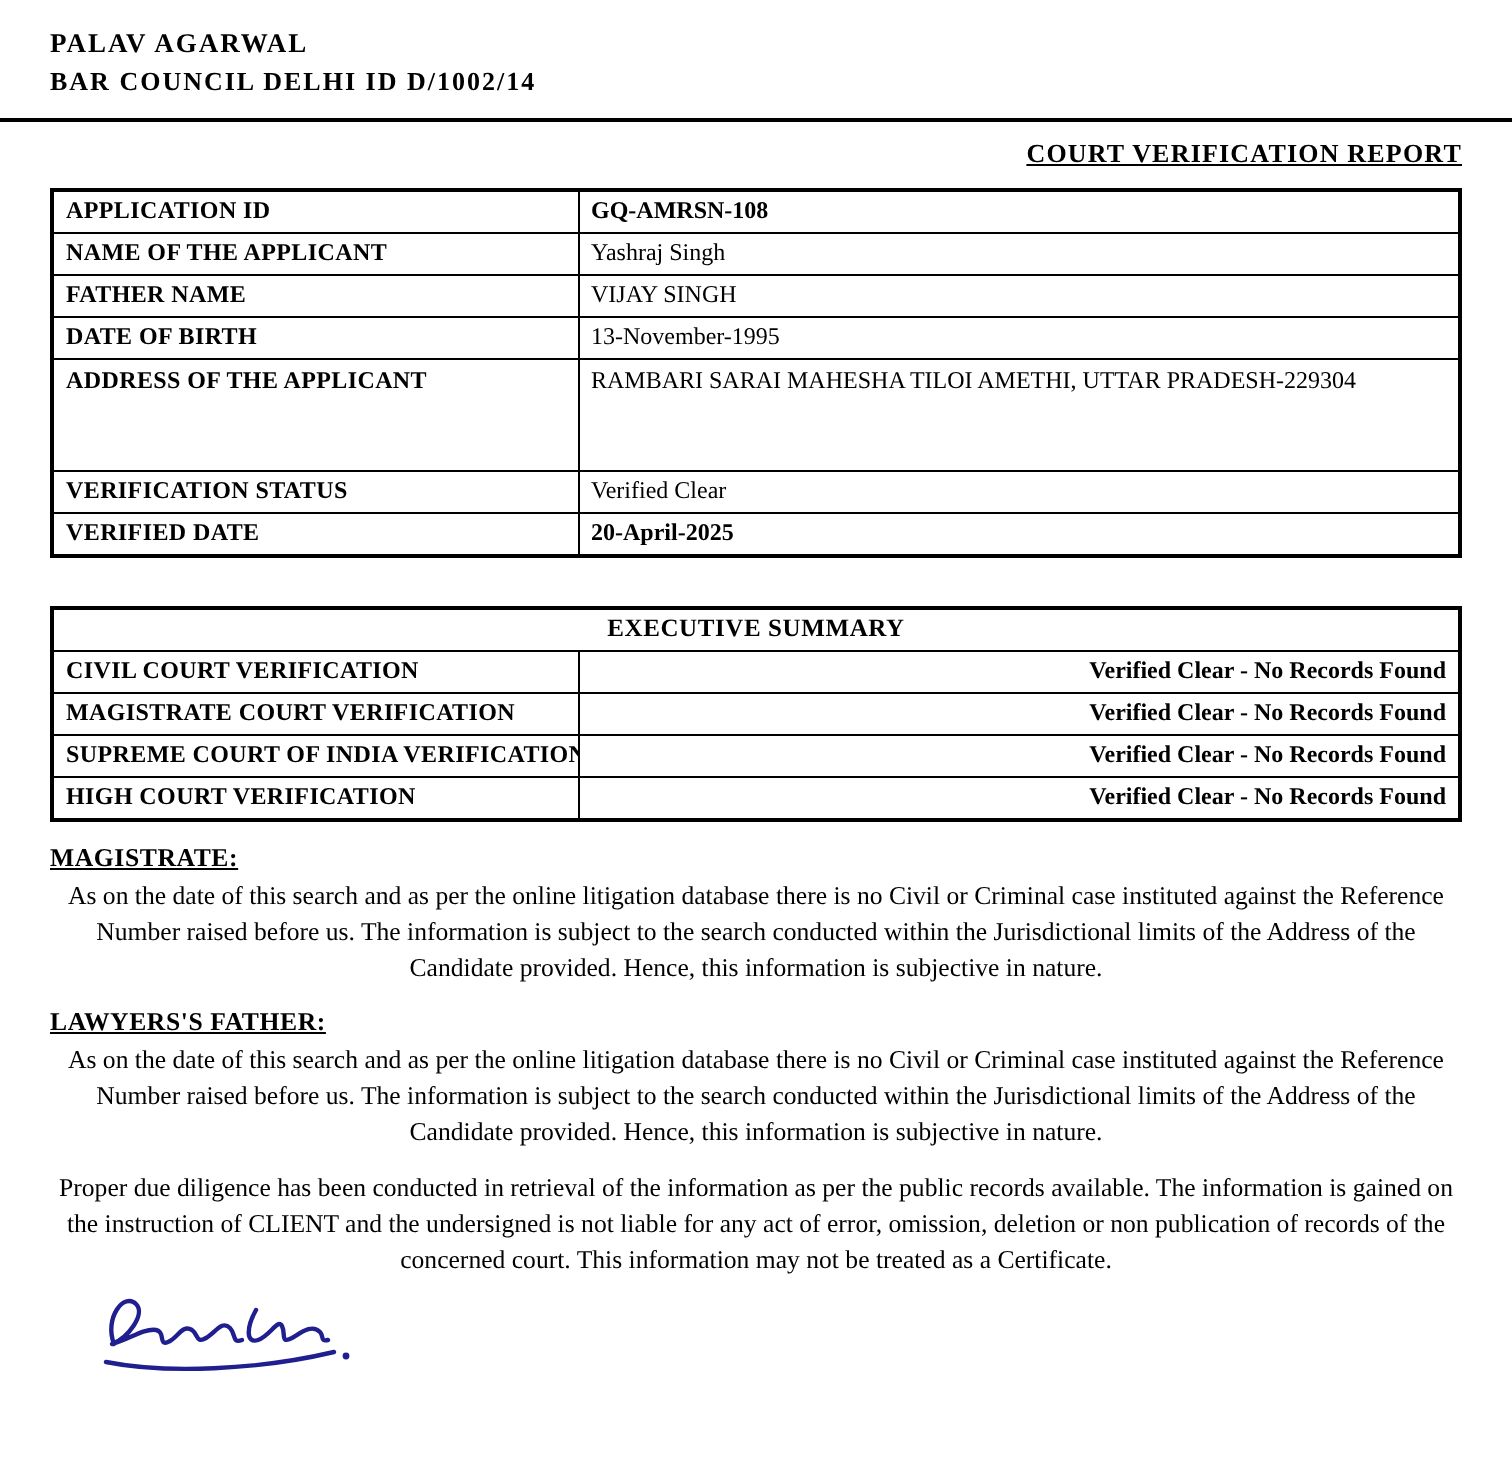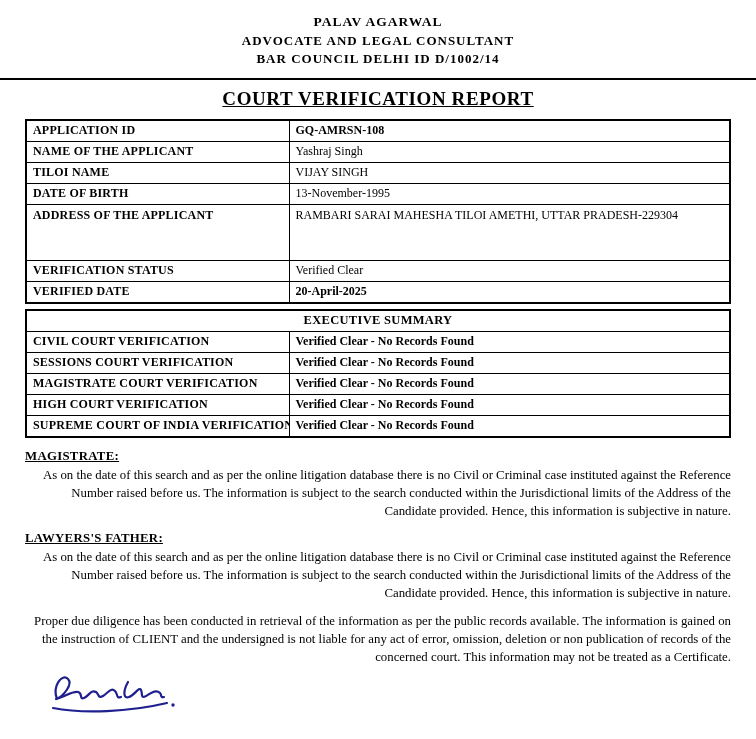--- a/index.html
+++ b/index.html
@@ -8,97 +8,96 @@
     position: relative;
     width: 756px;
     height: 739px;
     background: #ffffff;
     font-family: "Liberation Serif", serif;
     color: #000000;
     padding: 12px 25px 8px 25px;
     overflow: hidden;
   }
   
-  .letterhead { text-align: center; line-height: 1.45; }
+  .letterhead { text-align: left; line-height: 1.45; }
   .lh-name   { font-size: 13.5px; font-weight: bold; letter-spacing: 1px; }
   .lh-sub    { font-size: 13px;   font-weight: bold; letter-spacing: 1px; }
   .lh-bar    { font-size: 13px;   font-weight: bold; letter-spacing: 1px; }
   .true-copy {
     position: absolute;
     top: 12px; right: 44px;
     border: 2px solid #000;
     padding: 2px 12px 3px 12px;
     font-size: 13.5px;
     font-weight: bold;
     letter-spacing: 0.5px;
   }
   .rule {
     border: 0;
     border-top: 2px solid #000;
     margin: 9px -25px 8px -25px;
   }
   .report-title {
-    text-align: center;
+    text-align: right;
     font-weight: bold;
-    font-size: 19px;
+    font-size: 13px;
     letter-spacing: 0.6px;
     text-decoration: underline;
     margin-bottom: 9px;
   }
   
   table { border-collapse: collapse; width: 706px; table-layout: fixed; }
   table.info, table.summary { border: 2px solid #000; }
   td {
     border: 1px solid #000;
     font-size: 12px;
     padding: 2px 6px 3px 6px;
     vertical-align: middle;
     overflow: hidden;
     white-space: nowrap;
   }
   col.c-label { width: 263px; }
   td.lbl { font-weight: bold; letter-spacing: 0.2px; }
   td.val {}
   td.val.bold { font-weight: bold; }
   tr.tall td { height: 56px; vertical-align: top; padding-top: 3px; }
-  table.summary { margin-top: 5px; }
+  table.summary { margin-top: 24px; }
   tr.sumhead td {
     text-align: center;
     font-weight: bold;
     font-size: 12.5px;
     letter-spacing: 0.3px;
   }
-  td.sumval { text-align: left; font-weight: bold; }
+  td.sumval { text-align: right; font-weight: bold; }
   
   .section { margin-top: 11px; }
   .sec-head {
     font-weight: bold;
     font-size: 12.8px;
     text-decoration: underline;
     letter-spacing: 0.3px;
     margin-bottom: 3px;
   }
   .sec-body {
     font-size: 12.8px;
     line-height: 1.38;
-    text-align: right;
+    text-align: center;
   }
   
   .yours { font-size: 12.8px; margin: 13px 0 2px 22px; }
   .signature-wrap { margin-left: 16px; height: 56px; }
 </style>
 </head>
 <body>
 
 <div class="page">
 
 
   <div class="letterhead">
     <div class="lh-name">PALAV AGARWAL</div>
-    <div class="lh-sub">ADVOCATE AND LEGAL CONSULTANT</div>
     <div class="lh-bar">BAR COUNCIL DELHI ID D/1002/14</div>
   </div>
 
   <hr class="rule">
 
   <div class="report-title">COURT VERIFICATION REPORT</div>
 
   <table class="info">
     <colgroup>
         <col class="c-label">
@@ -107,21 +106,21 @@
     <tbody>
         <tr>
       <td class="lbl">APPLICATION ID</td>
       <td class="val bold">GQ-AMRSN-108</td>
     </tr>
     <tr>
       <td class="lbl">NAME OF THE APPLICANT</td>
       <td class="val">Yashraj Singh</td>
     </tr>
     <tr>
-      <td class="lbl">TILOI NAME</td>
+      <td class="lbl">FATHER NAME</td>
       <td class="val">VIJAY SINGH</td>
     </tr>
     <tr>
       <td class="lbl">DATE OF BIRTH</td>
       <td class="val">13-November-1995</td>
     </tr>
     <tr class="tall">
       <td class="lbl">ADDRESS OF THE APPLICANT</td>
       <td class="val">RAMBARI SARAI MAHESHA TILOI AMETHI, UTTAR PRADESH-229304</td>
     </tr>
@@ -143,33 +142,29 @@
       </colgroup>
     <tbody>
         <tr class="sumhead">
       <td colspan="2">EXECUTIVE SUMMARY</td>
     </tr>
     <tr>
       <td class="lbl">CIVIL COURT VERIFICATION</td>
       <td class="sumval">Verified Clear - No Records Found</td>
     </tr>
     <tr>
-      <td class="lbl">SESSIONS COURT VERIFICATION</td>
-      <td class="sumval">Verified Clear - No Records Found</td>
-    </tr>
-    <tr>
       <td class="lbl">MAGISTRATE COURT VERIFICATION</td>
       <td class="sumval">Verified Clear - No Records Found</td>
     </tr>
     <tr>
-      <td class="lbl">HIGH COURT VERIFICATION</td>
+      <td class="lbl">SUPREME COURT OF INDIA VERIFICATION</td>
       <td class="sumval">Verified Clear - No Records Found</td>
     </tr>
     <tr>
-      <td class="lbl">SUPREME COURT OF INDIA VERIFICATION</td>
+      <td class="lbl">HIGH COURT VERIFICATION</td>
       <td class="sumval">Verified Clear - No Records Found</td>
     </tr>
   </tbody>
     </table>
 
   <div class="section">
     <div class="sec-head">MAGISTRATE:</div>
     <div class="sec-body">As on the date of this search and as per the online litigation database there is no Civil or Criminal case instituted against the Reference Number raised before us. The information is subject to the search conducted within the Jurisdictional limits of the Address of the Candidate provided. Hence, this information is subjective in nature.</div>
   </div>
 

